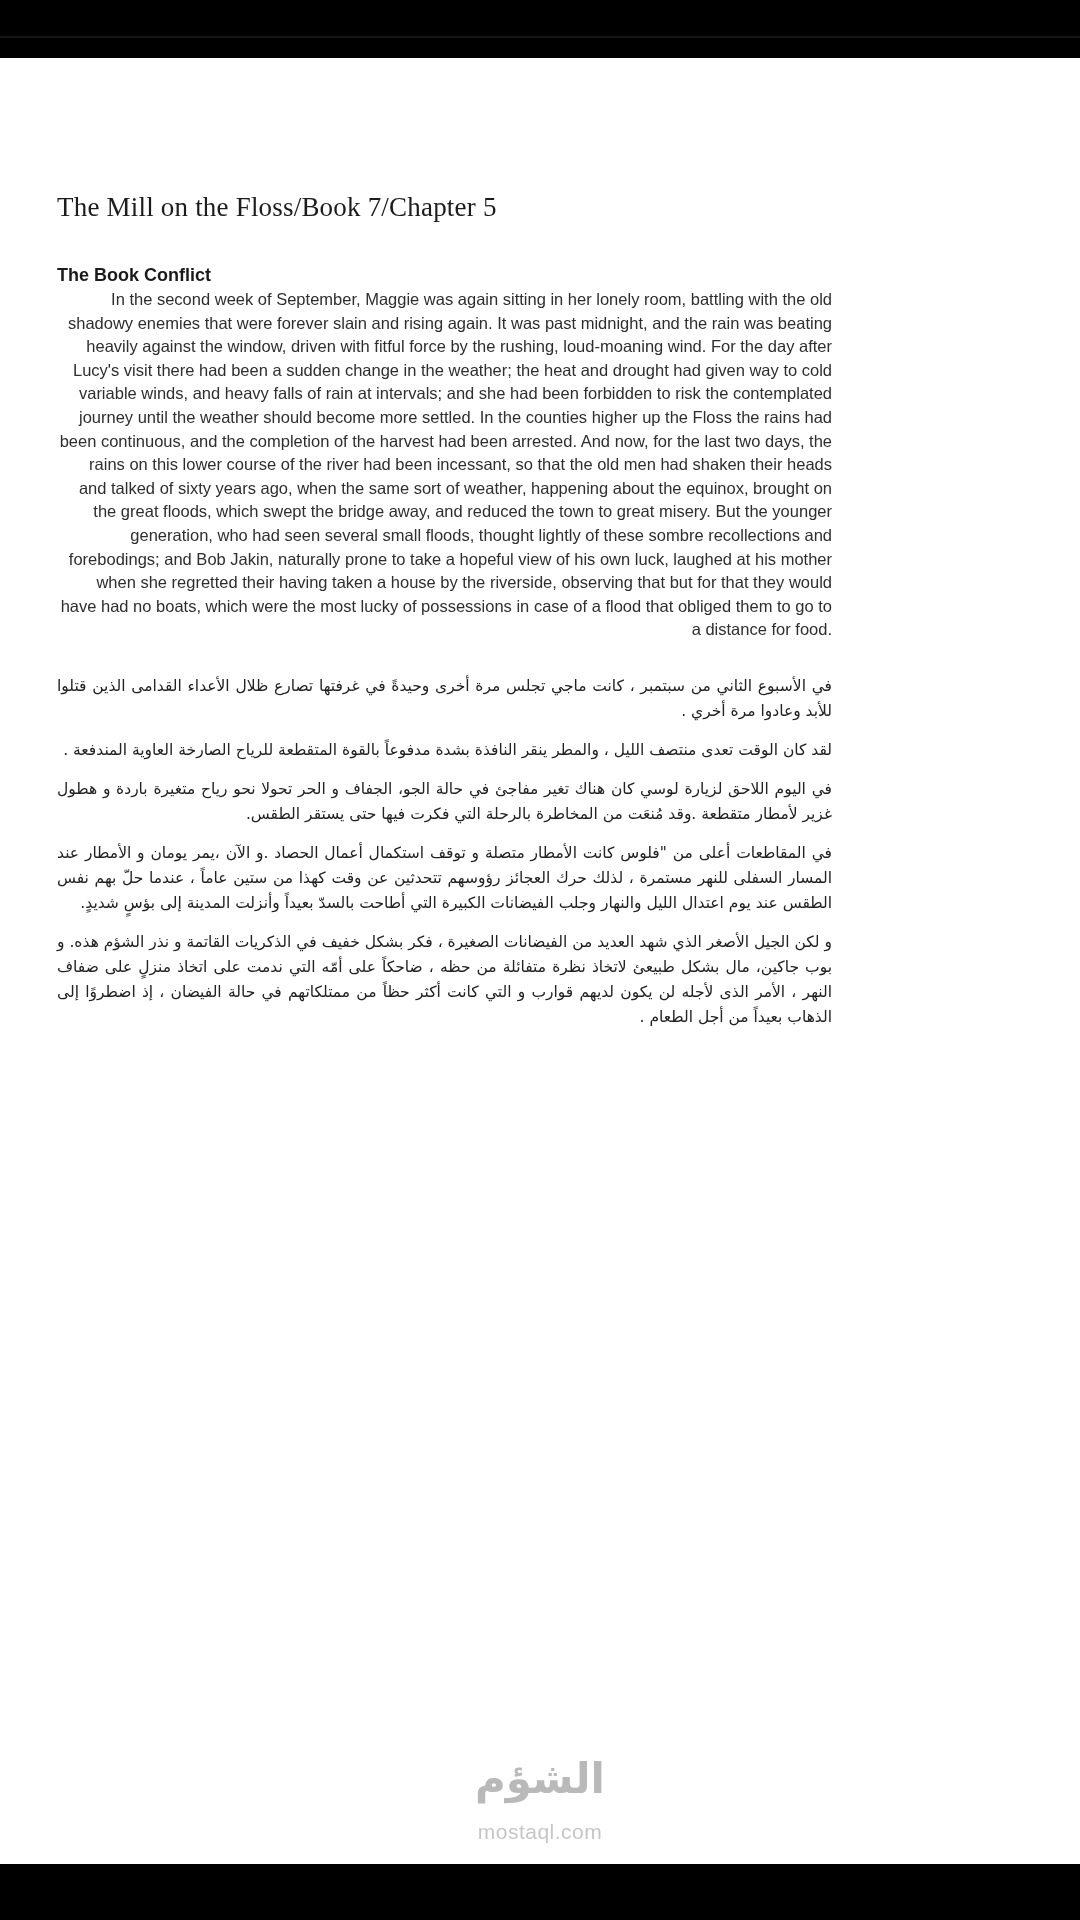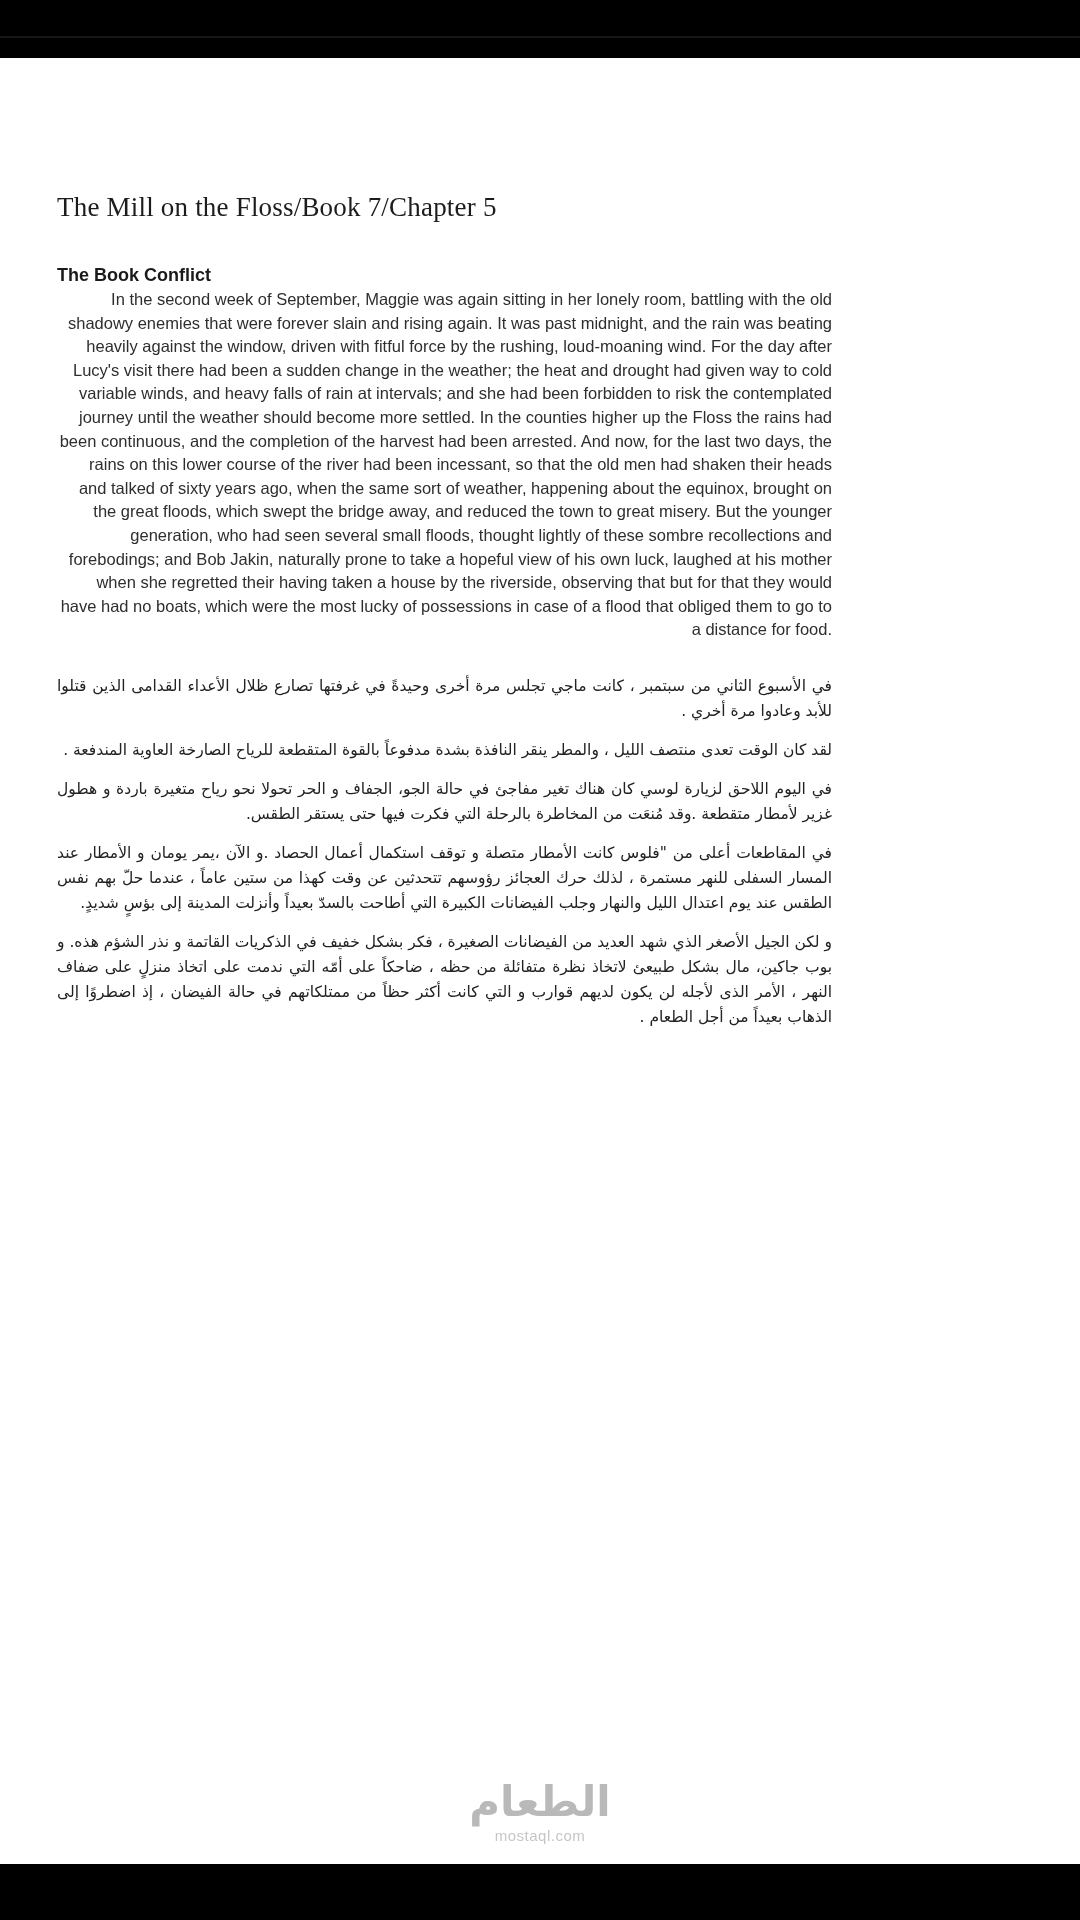--- a/index.html
+++ b/index.html
@@ -82,22 +82,22 @@
     user-select: none;
   }
   .watermark-logo {
     font-family: "DejaVu Sans", sans-serif;
     font-size: 42px;
     font-weight: 700;
     color: #b9b9b9;
     line-height: 1.1;
   }
   .watermark-site {
-    margin-top: 2px;
-    font-size: 15px;
+    margin-top: 18px;
+    font-size: 21px;
     letter-spacing: 0.5px;
     color: #c6c6c6;
   }
 </style>
 </head>
 <body>
 
 <div class="top-bar">
   <div class="top-bar-divider"></div>
 </div>
@@ -112,17 +112,17 @@
   <div class="ar-section">
     <p class="ar-paragraph">في الأسبوع الثاني من سبتمبر ، كانت ماجي تجلس مرة أخرى وحيدةً في غرفتها تصارع ظلال الأعداء القدامى الذين قتلوا للأبد وعادوا مرة أخري .</p>
     <p class="ar-paragraph">لقد كان الوقت تعدى منتصف الليل ، والمطر ينقر النافذة بشدة مدفوعاً بالقوة المتقطعة للرياح الصارخة العاوية المندفعة .</p>
     <p class="ar-paragraph">في اليوم اللاحق لزيارة لوسي كان هناك تغير مفاجئ في حالة الجو، الجفاف و الحر تحولا نحو رياح متغيرة باردة و هطول غزير لأمطار متقطعة .وقد مُنعَت من المخاطرة بالرحلة التي  فكرت فيها حتى يستقر الطقس.</p>
     <p class="ar-paragraph">في المقاطعات أعلى من "فلوس كانت الأمطار متصلة و توقف استكمال أعمال الحصاد .و الآن ،يمر يومان و الأمطار عند المسار السفلى للنهر مستمرة ، لذلك حرك العجائز رؤوسهم تتحدثين عن وقت كهذا من ستين عاماً ، عندما حلّ بهم نفس الطقس عند يوم اعتدال الليل والنهار وجلب الفيضانات الكبيرة التي أطاحت بالسدّ بعيداً وأنزلت المدينة إلى بؤسٍ شديدٍ.</p>
     <p class="ar-paragraph">و لكن الجيل الأصغر الذي شهد العديد من الفيضانات الصغيرة ، فكر بشكل خفيف في الذكريات القاتمة و نذر الشؤم هذه. و بوب جاكين،  مال بشكل طبيعئ لاتخاذ نظرة متفائلة من حظه ، ضاحكاً على أمّه التي ندمت على اتخاذ منزلٍ على ضفاف النهر ، الأمر الذى لأجله لن يكون لديهم قوارب و التي كانت أكثر حظاً من ممتلكاتهم  في حالة الفيضان ، إذ اضطروًا إلى الذهاب بعيداً من أجل الطعام .</p>
   </div>
 </div>
 
 <div class="watermark">
-  <div class="watermark-logo">الطعام</div>
+  <div class="watermark-logo">الشؤم</div>
   <div class="watermark-site">mostaql.com</div>
 </div>
 
 <div class="bottom-bar"></div>
 
 </body></html>

